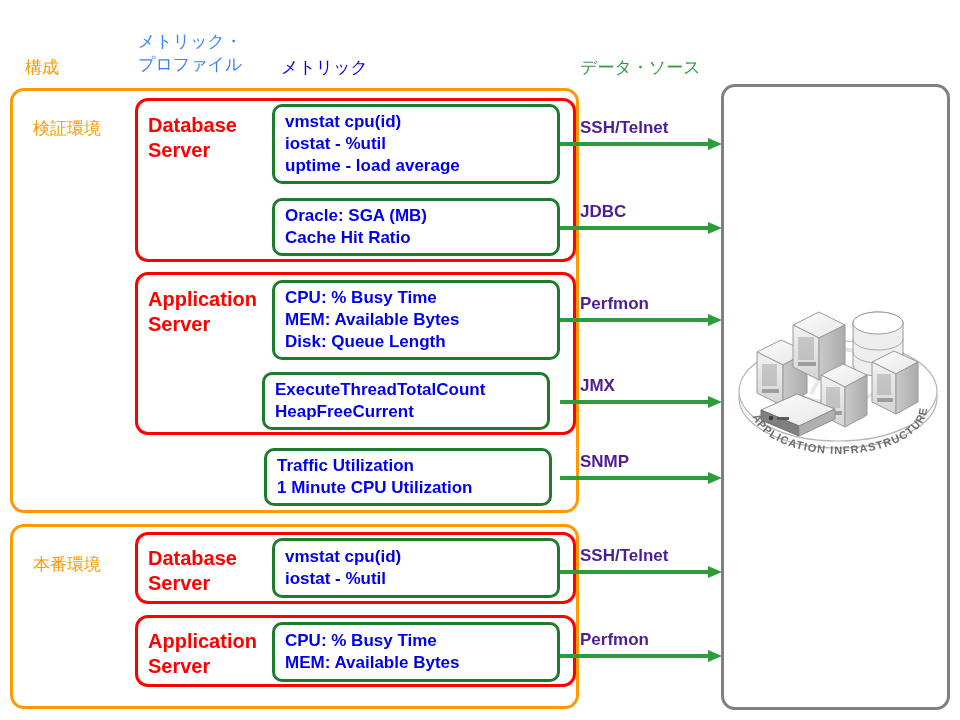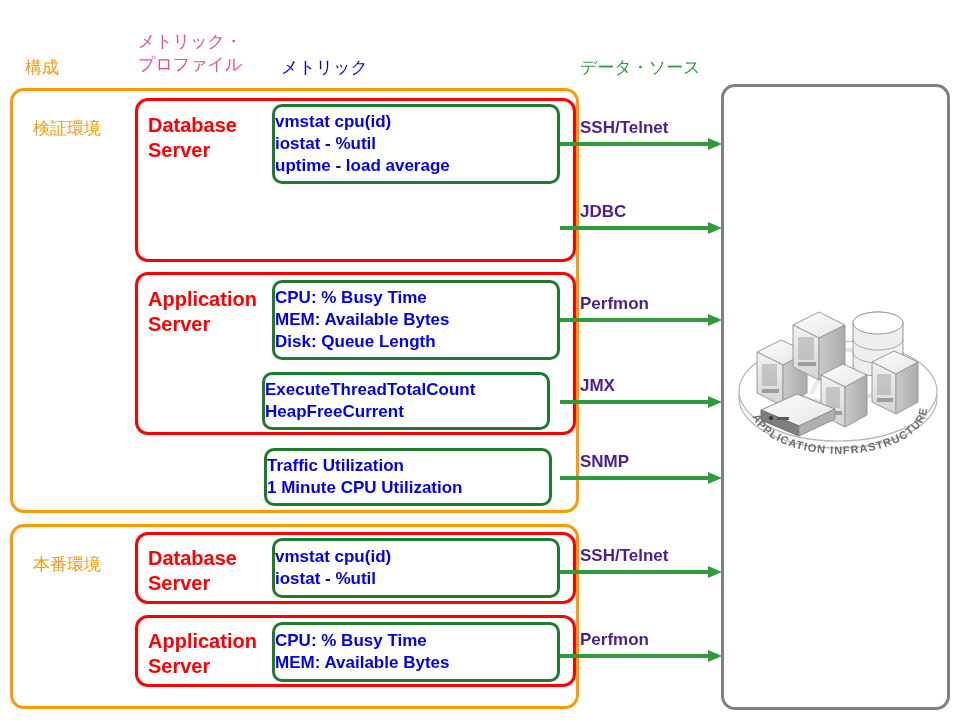--- a/index.html
+++ b/index.html
@@ -23,21 +23,21 @@
 
   
   .col-header {
     position: absolute;
     font-size: 17px;
     font-weight: normal;
     white-space: pre-line;
     line-height: 1.35;
   }
   #hdr-kousei   { left: 25px;  top: 57px;  color: #FF9900; text-align: right; }
-  #hdr-profile  { left: 138px; top: 31px;  color: #ec4899; }
+  #hdr-profile  { left: 138px; top: 31px;  color: #3b82f6; }
   #hdr-metric   { left: 281px; top: 57px;  color: #0000E6; }
   #hdr-source   { left: 580px; top: 57px;  color: #2E9B3C; }
   #hdr-system   { left: 749px; top: 57px;  color: #1a1a1a; }
 
   
   .env-box {
     position: absolute;
     border: 3px solid #FF9900;
     border-radius: 14px;
     background: #ffffff;
@@ -80,20 +80,21 @@
 
   
   .metric-box {
     position: absolute;
     border: 3px solid #1E7B2E;
     border-radius: 10px;
     background: #ffffff;
     box-sizing: border-box;
     display: flex;
     align-items: center;
+    padding-left: 10px;
   }
   .metric-text {
     color: #0000EE;
     font-size: 17px;
     font-weight: bold;
     line-height: 1.28;
     white-space: pre-line;
   }
   #m1 { left: 272px; top: 104px; width: 288px; height: 80px; }
   #m2 { left: 272px; top: 198px; width: 288px; height: 58px; }
@@ -189,20 +190,24 @@
 
   <div class="profile-box" id="prof-test-app">
     <div class="profile-label" style="top:11px;">Application
 Server</div>
   </div>
 
   <div class="metric-box" id="m1">
     <div class="metric-text">vmstat cpu(id)
 iostat - %util
 uptime - load average</div>
+  </div>
+  <div class="metric-box" id="m2">
+    <div class="metric-text">Oracle: SGA (MB)
+Cache Hit Ratio</div>
   </div>
   <div class="metric-box" id="m3">
     <div class="metric-text">CPU: % Busy Time
 MEM: Available Bytes
 Disk: Queue Length</div>
   </div>
   <div class="metric-box" id="m4">
     <div class="metric-text">ExecuteThreadTotalCount
 HeapFreeCurrent</div>
   </div>

